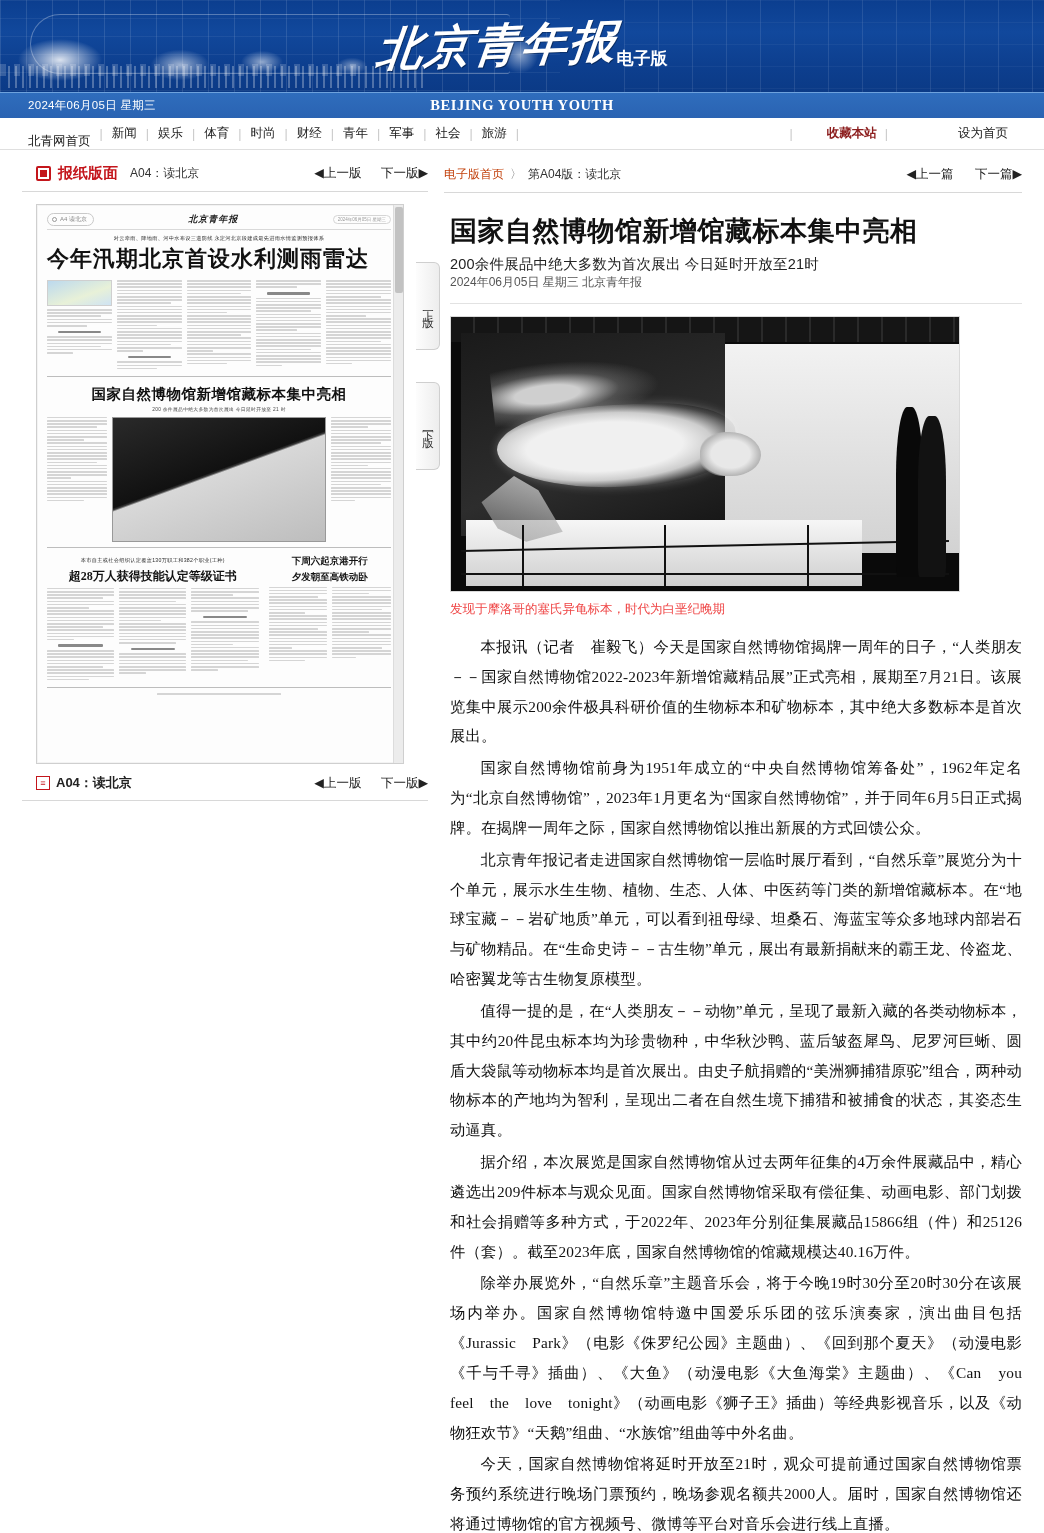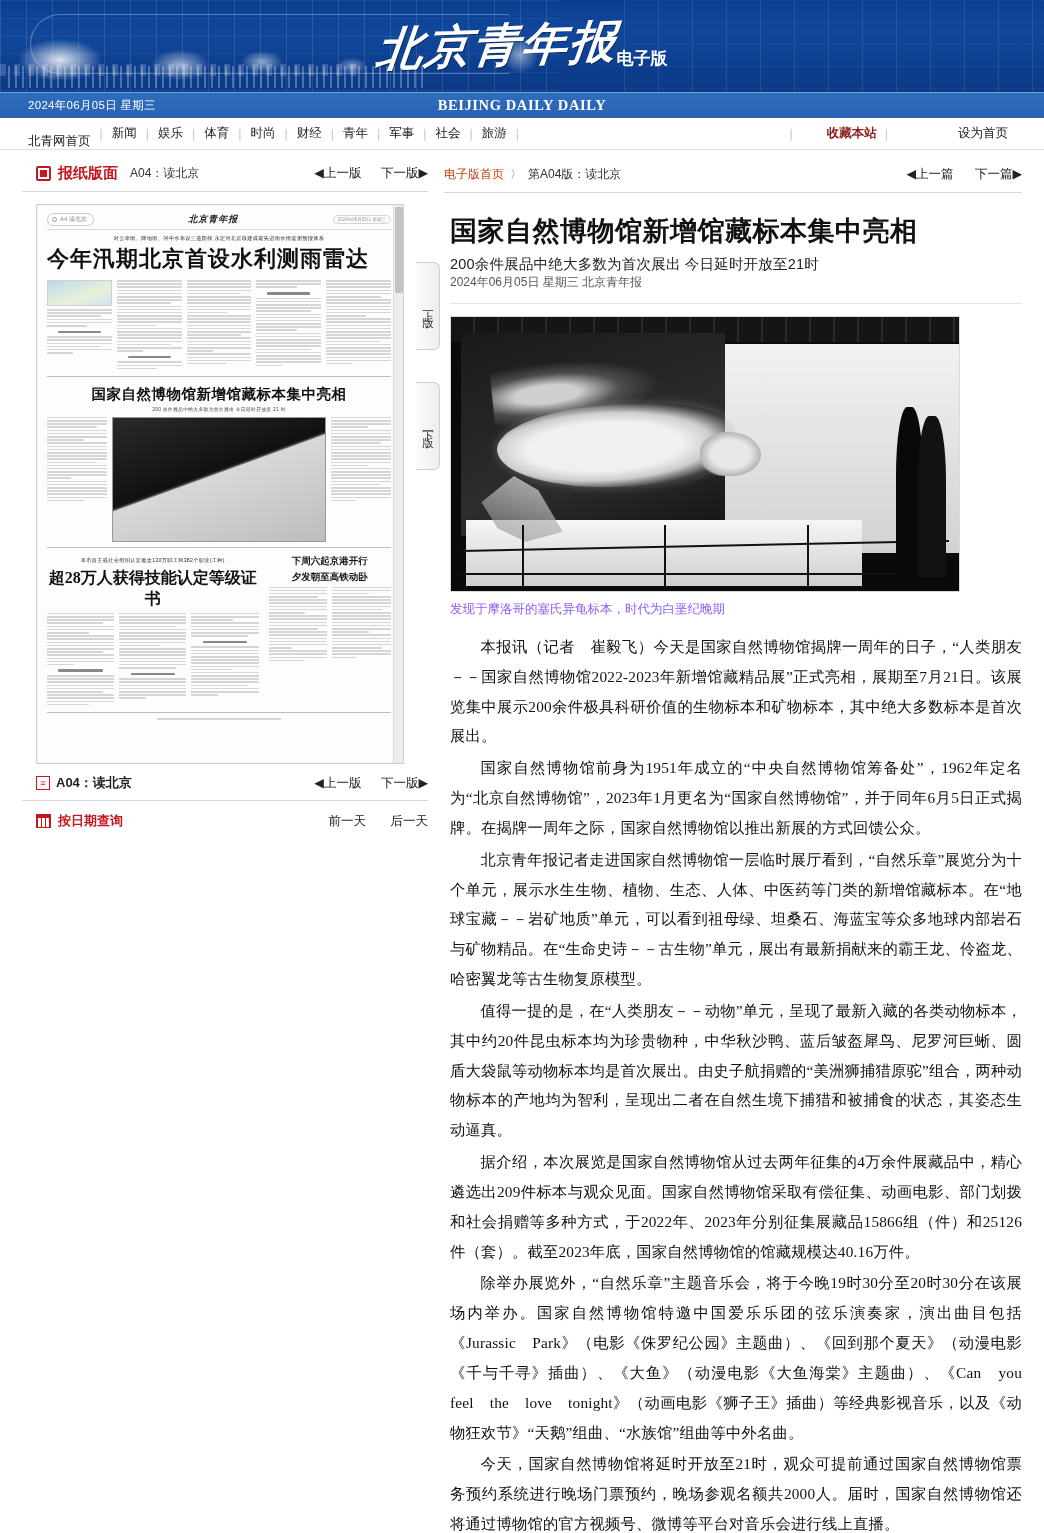--- a/index.html
+++ b/index.html
@@ -195,21 +195,21 @@
   .np-logo { font-family:"Liberation Serif",serif; font-style: italic; font-weight:700;
     font-size: 9px; color:#222; letter-spacing:1px; }
   .np-date { font-size: 4.5px; color:#9a9a9a; border:1px solid #d5d5d5; border-radius:7px; padding:1px 4px;}
   .np-kicker { text-align:center; font-size:5.2px; color:#2a2a2a; letter-spacing:.3px; margin: 4px 0 2px; }
   .np-head1 { text-align:left; font-family:"Liberation Serif",serif; font-weight:700;
     font-size: 22px; color:#111; letter-spacing:1px; margin: 1px 0 6px; }
   .np-head2 { text-align:center; font-family:"Liberation Serif",serif; font-weight:700;
     font-size: 14.5px; color:#111; letter-spacing:.5px; margin: 8px 0 2px; }
   .np-sub2 { text-align:center; font-size:4.8px; color:#444; margin-bottom:5px; letter-spacing:.3px;}
   .np-head3 { text-align:center; font-family:"Liberation Serif",serif; font-weight:700;
-    font-size: 16px; color:#111; margin: 4px 0 3px; }
+    font-size: 12px; color:#111; margin: 4px 0 3px; }
   .np-head4 { text-align:center; font-family:"Liberation Serif",serif; font-weight:700;
     font-size: 9.5px; color:#111; line-height:1.35; margin: 2px 0 3px;}
   .np-cols { display:flex; gap:5px; }
   .np-col { flex:1; }
   .np-line { height:1.6px; background:#9e9e9e; opacity:.42; margin-bottom:1.6px; border-radius:.5px;}
   .np-line.s { width:62%; } .np-line.m { width:84%; } .np-line.xs { width:40%; }
   .np-blockhead { height:2.6px; background:#4a4a4a; opacity:.65; width:66%; margin:4px auto 3px; border-radius:1px;}
   .np-photo { background:linear-gradient(160deg,#2a2a2a,#111 45%,#3a3a3a 46%,#d8d8d8 47%,#bdbdbd 100%);
     border:1px solid #999; }
   .np-art { background:linear-gradient(160deg,#bcd9ee,#e8f1d8 60%,#cfe3f3); border:1px solid #cfcfcf; }
@@ -317,21 +317,21 @@
   }
   .art-photo .visitor2 {
     position:absolute; right:2.5%; top:36%; width:5.5%; height:59%;
     background:#121212; border-radius: 40% 40% 6% 6%;
   }
   .art-photo .ceiling {
     position:absolute; left:0; top:0; width:100%; height:9%;
     background: repeating-linear-gradient(90deg,#151515 0 22px,#2a2a2a 22px 24px);
   }
   .art-caption {
-    font-size: 12.5px; color:#8b5cf6; margin: 9px 0 14px 6px;
+    font-size: 12.5px; color:#ef4444; margin: 9px 0 14px 6px;
   }
 
   .art-body { margin: 0 0 0 6px; width: 572px; }
   .art-body p {
     font-family:"Liberation Serif","DejaVu Serif",serif;
     font-size: 15.3px; line-height: 1.95; color:#111;
     margin: 0 0 2px 0; text-indent: 2em; text-align: justify;
     letter-spacing: .2px;
   }
 </style>
@@ -345,21 +345,21 @@
   <div class="circuit"></div>
   <div class="circuit2"></div>
   <div class="brand-wrap">
     <span class="brand-logo">北京青年报</span>
     <span class="brand-sub">电子版</span>
   </div>
 </div>
 
 <div class="datestrip">
   <span class="date">2024年06月05日 星期三</span>
-  <span class="en">BEIJING DAILY DAILY</span>
+  <span class="en">BEIJING YOUTH YOUTH</span>
 </div>
 
 <div class="topnav">
   <div class="links">
     <a href="#">北青网首页</a>
       <span class="sep">|</span>
     <a href="#">新闻</a>
       <span class="sep">|</span>
     <a href="#">娱乐</a>
       <span class="sep">|</span>
@@ -792,29 +792,20 @@
     <div class="lfoot1">
       <span class="ic">≡</span>
       <span class="lbl">A04：读北京</span>
       <span class="sp"></span>
       <span class="nav">
         <a href="#">◀上一版</a>
         <a href="#">下一版▶</a>
       </span>
     </div>
 
-    <div class="lfoot2">
-      <span class="cal"></span>
-      <span class="lbl">按日期查询</span>
-      <span class="sp"></span>
-      <span class="nav">
-        <a href="#">前一天</a>
-        <a href="#">后一天</a>
-      </span>
-    </div>
   </div>
 
   <div class="gutter"></div>
 
   <div class="rightcol">
 
     <div class="crumbrow">
       <a href="#">电子版首页</a>
       <span class="caret">〉</span>
       <span>第A04版：读北京</span>

